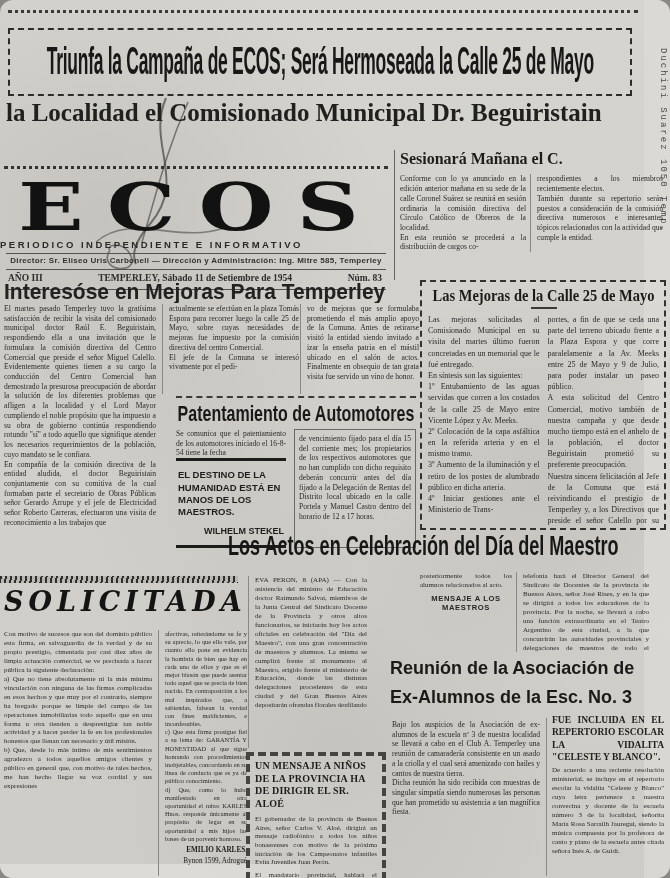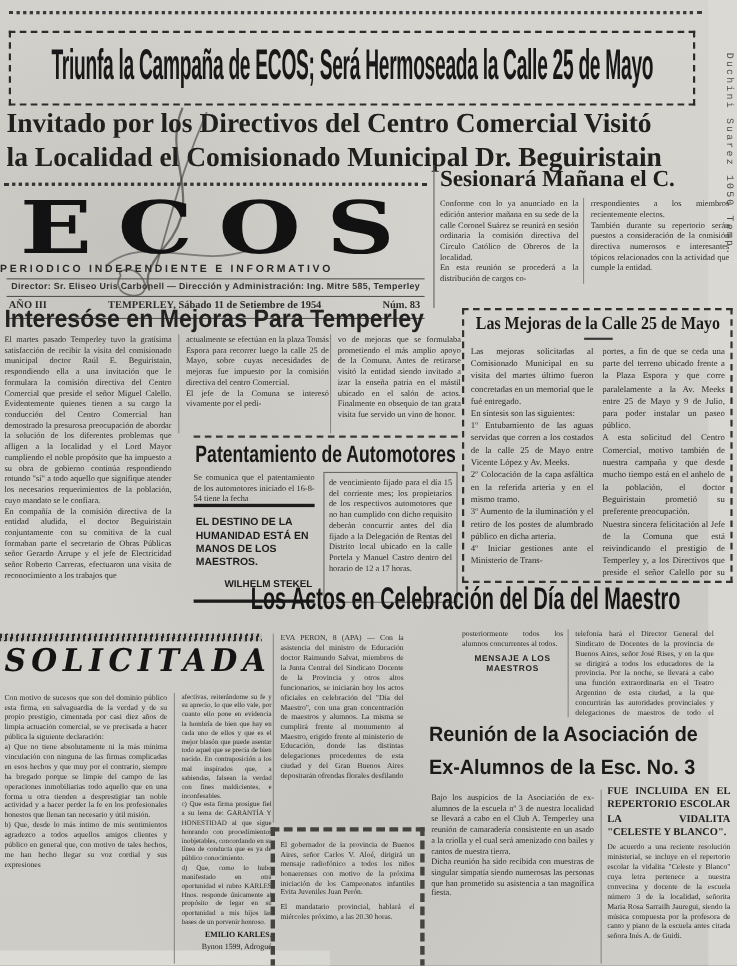--- a/index.html
+++ b/index.html
@@ -5,20 +5,21 @@
   html,body{margin:0;padding:0;background:#8a8884;}
   .paper{
     position:relative;width:670px;height:878px;overflow:hidden;
     font-family:"Liberation Serif",serif;color:#1c1c1c;
     background:
       radial-gradient(circle at 15% 25%, rgba(120,118,110,.16), transparent 32%),
       radial-gradient(circle at 80% 55%, rgba(118,115,108,.13), transparent 28%),
       radial-gradient(circle at 50% 85%, rgba(110,108,100,.10), transparent 30%),
       radial-gradient(circle at 35% 55%, rgba(115,112,105,.08), transparent 25%),
       linear-gradient(#d6d4cf,#ceccc7);
+    border-radius: 13px;
   }
   .scan-strip-right{position:absolute;right:0;top:0;width:26px;height:878px;background:#dddbd6;opacity:.7;}
   .scan-strip-bottom{position:absolute;left:0;bottom:0;width:300px;height:14px;background:#e0ded9;opacity:.8;}
   .abs{position:absolute;}
   .rule-dotted{border-top:3px dotted #3a3a3a;height:0;}
   .vrule{background:#66645f;width:1px;}
   
   .banner{left:8px;top:28px;width:620px;height:64px;border:2px dashed #2c2c2c;
     display:flex;align-items:center;justify-content:center;overflow:hidden;}
   .banner span{font-family:"Liberation Sans",sans-serif;font-weight:bold;font-size:19px;
@@ -36,21 +37,21 @@
     letter-spacing:2.5px;color:#2a2a2a;margin-top:-4px;}
   .mh-rule{border-top:1px solid #55534f;margin:3px 6px 0 6px;}
   .mh-director{font-family:"Liberation Sans",sans-serif;font-weight:bold;font-size:8px;
     text-align:center;color:#333;padding:2px 0 1px 0;letter-spacing:.3px;}
   .mh-daterow{display:flex;justify-content:space-between;font-family:Liberation Serif, serif;
     font-weight:bold;font-size:9.5px;color:#2d2d2d;padding:3px 10px 3px 8px;}
   
   .colbody{font-size:7.6px;line-height:1.28;text-align:justify;color:#2b2a28;
     white-space:pre-line;overflow:hidden;}
   
-  .ses-title{font-weight:bold;font-size:21px;line-height:1.15;color:#1d1d1c;}
+  .ses-title{font-weight:bold;font-size:16px;line-height:1.15;color:#1d1d1c;}
   .ses-cols{display:flex;margin-top:6px;}
   
   .int-title{font-family:"Liberation Sans",sans-serif;font-weight:600;font-size:21px;
     white-space:nowrap;color:#222;transform:scaleY(1.08);transform-origin:left top;}
   .bordered-left{border-left:1px solid #8a8884;padding-left:6px;}
   
   .pat{left:176px;top:396px;width:240px;border-top:2px dashed #3a3a3a;padding-top:4px;}
   .pat-title{font-family:"Liberation Sans",sans-serif;font-weight:bold;font-size:16px;
     white-space:nowrap;text-align:center;transform:scale(1,1.35);transform-origin:center top;color:#191919;margin-bottom:9px;}
   .pat-cols{display:flex;gap:8px;}
@@ -98,21 +99,20 @@
 
   <div class="abs rule-dotted" style="left:8px;top:10px;width:630px;"></div>
 
   <div class="abs banner">
     <span>Triunfa la Campaña de ECOS; Será Hermoseada la Calle 25 de Mayo</span>
   </div>
 
   <div class="abs margin-note">Duchini Suarez 1050 Temp.</div>
 
   <div class="abs subhead">
-    <div>Invitado por los Directivos del Centro Comercial Visitó</div>
     <div>la Localidad el Comisionado Municipal Dr. Beguiristain</div>
   </div>
 
   <svg class="abs sig-svg" width="210" height="190" viewBox="0 0 210 190">
     <path d="M128,6 C108,52 150,88 112,132 C100,146 92,160 98,172" fill="none" stroke="#2f2f2d" stroke-width="2" opacity="0.6"></path>
     <path d="M150,10 C128,60 120,96 104,150" fill="none" stroke="#2f2f2d" stroke-width="1.6" opacity="0.55"></path>
     <path d="M58,150 C92,120 140,152 186,136" fill="none" stroke="#2f2f2d" stroke-width="1.6" opacity="0.5"></path>
     <path d="M72,158 C58,180 104,184 92,162 C84,148 66,154 72,158" fill="none" stroke="#2f2f2d" stroke-width="1.6" opacity="0.55"></path>
   </svg>
 
@@ -195,27 +195,32 @@
     <div class="colbody" style="font-size:6.4px;">afectivas, reiterándome su fe y su aprecio, lo que ello vale, por cuanto ello pone en evidencia la hombría de bien que hay en cada uno de ellos y que es el mejor blasón que puede asentar todo aquel que se precia de bien nacido. En contraposición a los mal inspirados que, a sabiendas, falsean la verdad con fines maldicientes, e inconfesables.
 c) Que esta firma prosigue fiel a su lema de: GARANTÍA Y HONESTIDAD al que sigue honrando con procedimientos inobjetables, concordando en su línea de conducta que es ya de público conocimiento.
 d) Que, como lo hubo manifestado en otra oportunidad el rubro KARLES Hnos. responde únicamente al propósito de legar en su oportunidad a mis hijos las bases de un porvenir honroso.</div>
     <div class="sol-sign">EMILIO KARLES.</div>
     <div class="sol-sign" style="font-weight:normal;">Bynon 1599, Adrogué</div>
   </div>
 
   <div class="abs colbody bordered-left" style="left:248px;top:576px;width:112px;height:172px;font-size:7px;">EVA PERON, 8 (APA) — Con la asistencia del ministro de Educación doctor Raimundo Salvat, miembros de la Junta Central del Sindicato Docente de la Provincia y otros altos funcionarios, se iniciarán hoy los actos oficiales en celebración del "Día del Maestro", con una gran concentración de maestros y alumnos. La misma se cumplirá frente al monumento al Maestro, erigido frente al ministerio de Educación, donde las distintas delegaciones procedentes de esta ciudad y del Gran Buenos Aires depositarán ofrendas florales desfilando</div>
 
   <div class="abs" style="left:420px;top:572px;width:92px;height:112px;overflow:hidden;">
-    <div class="colbody" style="font-size:7px;">posteriormente todos los alumnos concurrentes al todos.</div>
+    <div class="colbody" style="font-size:7px;">posteriormente todos los alumnos relacionados al acto.</div>
     <div class="sub-head">MENSAJE A LOS MAESTROS</div>
   </div>
 
   <div class="abs colbody bordered-left" style="left:516px;top:572px;width:126px;height:80px;font-size:7px;">telefonía hará el Director General del Sindicato de Docentes de la provincia de Buenos Aires, señor José Rises, y en la que se dirigirá a todos los educadores de la provincia. Por la noche, se llevará a cabo una función extraordinaria en el Teatro Argentino de esta ciudad, a la que concurrirán las autoridades provinciales y delegaciones de maestros de todo el territorio.</div>
 
   <div class="abs men-box">
+    <div class="men-title">
+      <div>UN MENSAJE A NIÑOS</div>
+      <div>DE LA PROVINCIA HA</div>
+      <div>DE DIRIGIR EL SR. ALOÉ</div>
+    </div>
     <div class="colbody men-body" style="font-size:6.8px;">El gobernador de la provincia de Buenos Aires, señor Carlos V. Aloé, dirigirá un mensaje radiofónico a todos los niños bonaerenses con motivo de la próxima iniciación de los Campeonatos infantiles Evita Juveniles Juan Perón.</div>
     <div class="colbody" style="font-size:6.8px;margin-top:4px;">El mandatario provincial, hablará el miércoles próximo, a las 20.30 horas.</div>
   </div>
 
   <div class="abs reu-title">
     <div>Reunión de la Asociación de</div>
     <div>Ex-Alumnos de la Esc. No. 3</div>
   </div>
   <div class="abs colbody" style="left:392px;top:720px;width:148px;height:156px;">Bajo los auspicios de la Asociación de ex-alumnos de la escuela nº 3 de nuestra localidad se llevará a cabo en el Club A. Temperley una reunión de camaradería consistente en un asado a la criolla y el cual será amenizado con bailes y cantos de nuestra tierra.
 Dicha reunión ha sido recibida con muestras de singular simpatía siendo numerosas las personas que han prometido su asistencia a tan magnífica fiesta.</div>

